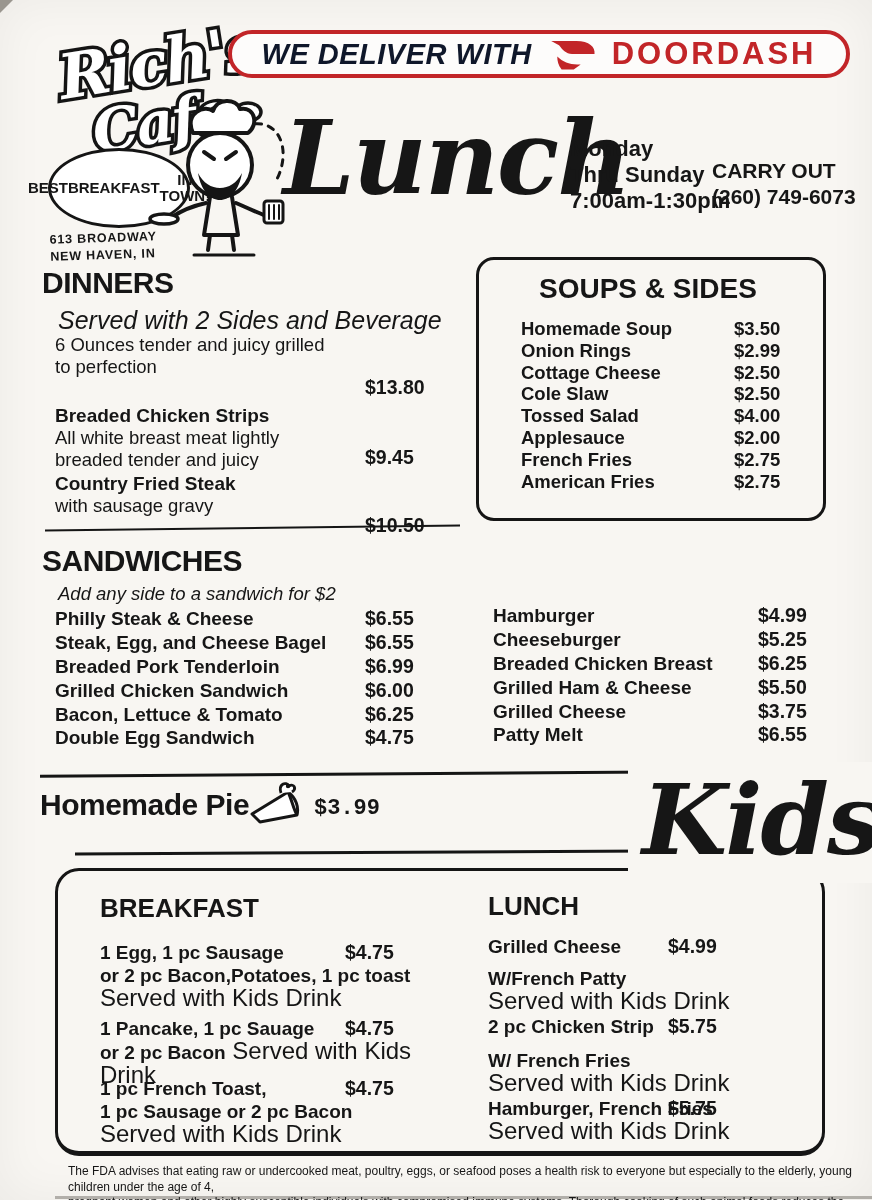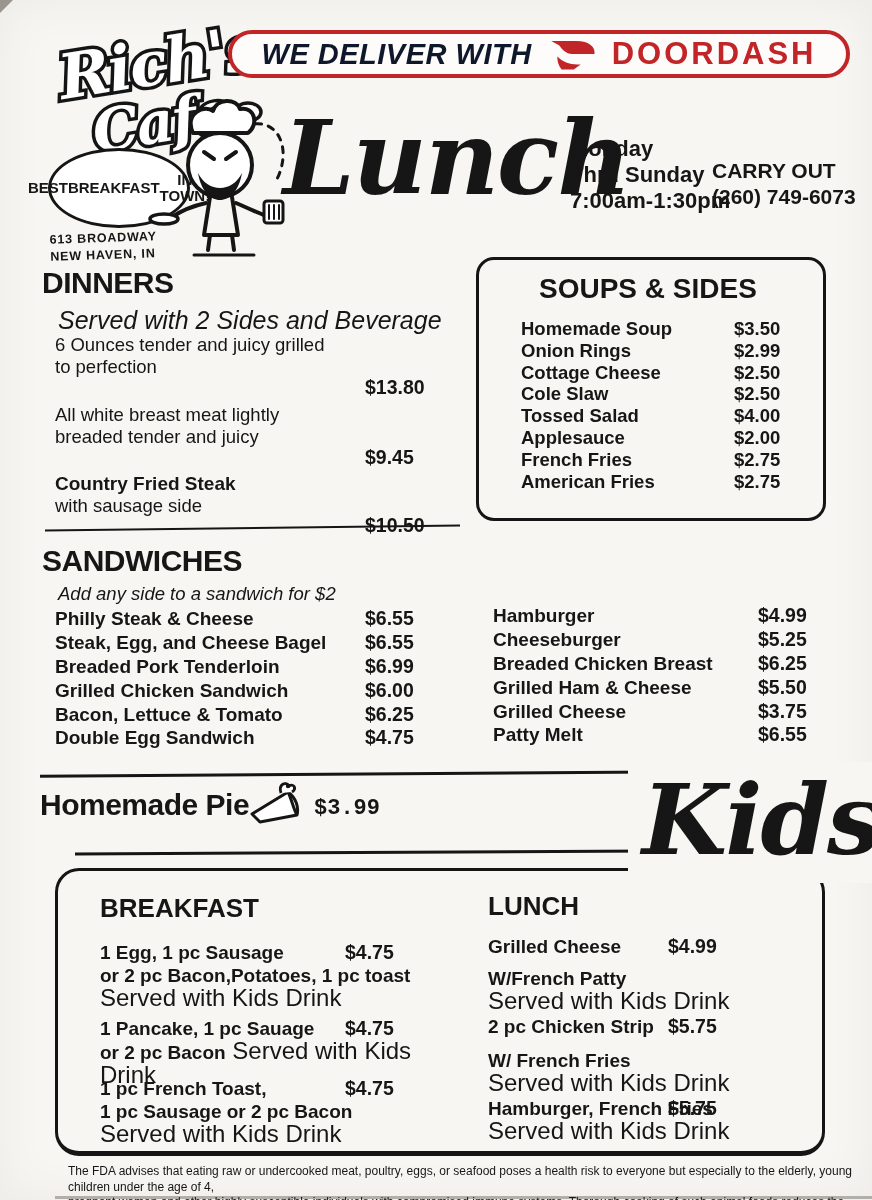--- a/index.html
+++ b/index.html
@@ -181,27 +181,28 @@
 
   <div class="abs h1 dinners-head">DINNERS</div>
   <div class="abs sub dinners-sub">Served with 2 Sides and Beverage</div>
 
   <div class="abs dinner-item d0">
     <div class="idesc">6 Ounces tender and juicy grilled
 to perfection</div>
     <span class="iprice">$13.80</span>
   </div>
   <div class="abs dinner-item d1">
+    <div class="iname">Breaded Chicken Strips</div>
     <div class="idesc">All white breast meat lightly
 breaded tender and juicy</div>
     <span class="iprice">$9.45</span>
   </div>
   <div class="abs dinner-item d2">
     <div class="iname">Country Fried Steak</div>
-    <div class="idesc">with sausage side</div>
+    <div class="idesc">with sausage gravy</div>
     <span class="iprice">$10.50</span>
   </div>
 
   <div class="abs soups-box">
     <div class="abs soups-head">SOUPS &amp; SIDES</div>
     <div class="soups-rows">
       <div class="soup-row">
           <span class="sname">Homemade Soup</span>
           <span class="sprice">$3.50</span>
         </div>

